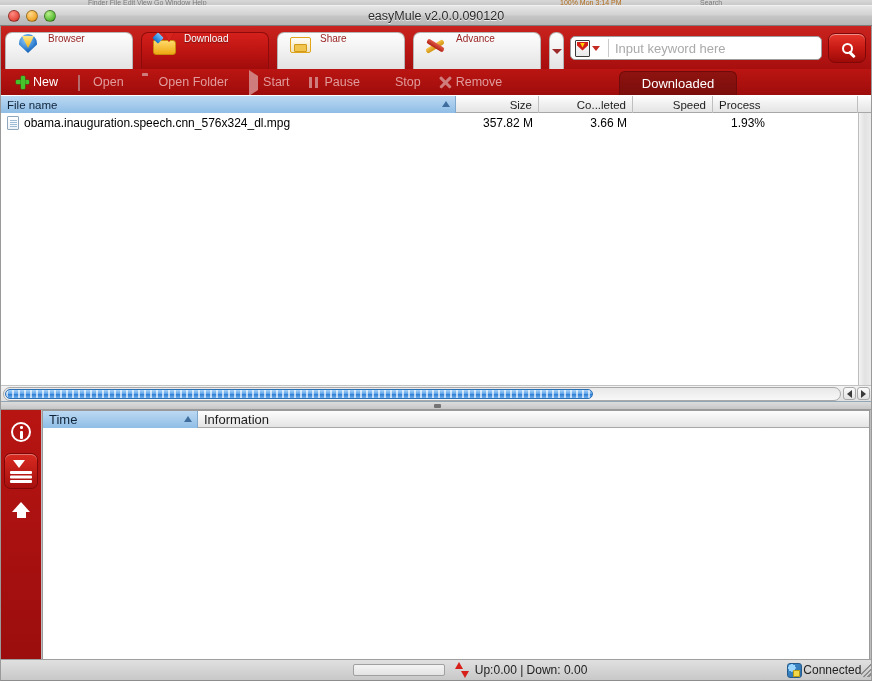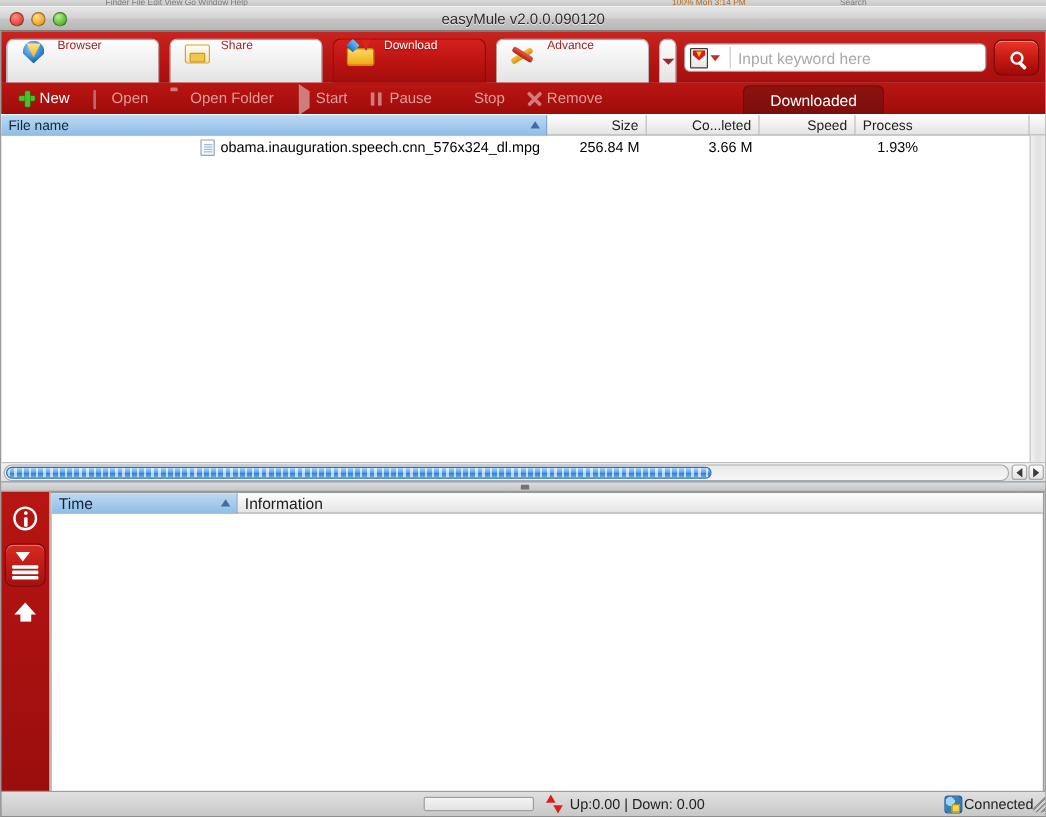--- a/index.html
+++ b/index.html
@@ -316,21 +316,21 @@
     position: absolute; right: 5px; top: 5px;
     width: 0; height: 0;
     border-left: 4px solid transparent; border-right: 4px solid transparent;
     border-bottom: 6px solid #3f6e9e;
   }
   .tbody { position: relative; }
   .trow {
     display: flex; height: 19px; align-items: center;
     font-size: 12px; color: #000;
   }
-  .td { padding: 0 6px; overflow: hidden; white-space: nowrap; justify-content: flex-end; }
+  .td { padding: 0 6px; overflow: hidden; white-space: nowrap; }
   .td.num { text-align: right; }
   .file-ico {
     width: 12px; height: 14px; flex: none; margin-right: 5px;
     background: linear-gradient(#ffffff, #eef3f8);
     border: 1px solid #8fa8bd; border-radius: 1px;
     position: relative;
   }
   .file-ico::before {
     content: ""; position: absolute; left: 2px; top: 3px; width: 7px; height: 1px;
     background: #9dbdd6;
@@ -523,30 +523,30 @@
 
   <div class="client">
 
     <div class="tabbar">
 
       <div class="maintab">
         <div class="tab-ico ico-browser"></div>
         <span class="label">Browser</span>
       </div>
 
+      <div class="maintab active">
+        <div class="tab-ico ico-download">
+          <span class="ico-dl-blue"></span>
+        </div>
+        <span class="label">Download</span>
+      </div>
+
       <div class="maintab">
         <div class="tab-ico ico-share"></div>
         <span class="label">Share</span>
-      </div>
-
-      <div class="maintab active">
-        <div class="tab-ico ico-download">
-          <span class="ico-dl-blue"></span>
-        </div>
-        <span class="label">Download</span>
       </div>
 
       <div class="maintab">
         <div class="tab-ico ico-advance"></div>
         <span class="label">Advance</span>
       </div>
 
       <div class="tab-arrow-btn">
         <span class="caret-dn"></span>
       </div>
@@ -623,21 +623,21 @@
           <span>Process</span>
         </div>
       </div>
 
       <div class="tbody">
         <div class="trow">
           <div class="td" style="width:455px;display:flex;align-items:center;">
             <span class="file-ico"></span>
             <span>obama.inauguration.speech.cnn_576x324_dl.mpg</span>
           </div>
-          <div class="td num" style="width:83px;">256.84 M</div>
+          <div class="td num" style="width:83px;">357.82 M</div>
           <div class="td num" style="width:94px;">3.66 M</div>
           <div class="td num" style="width:80px;"></div>
           <div class="td" style="width:145px;padding-left:18px;">1.93%</div>
         </div>
       </div>
 
       <div class="vscroll"></div>
 
       <div class="hscroll">
         <div class="h-track">

